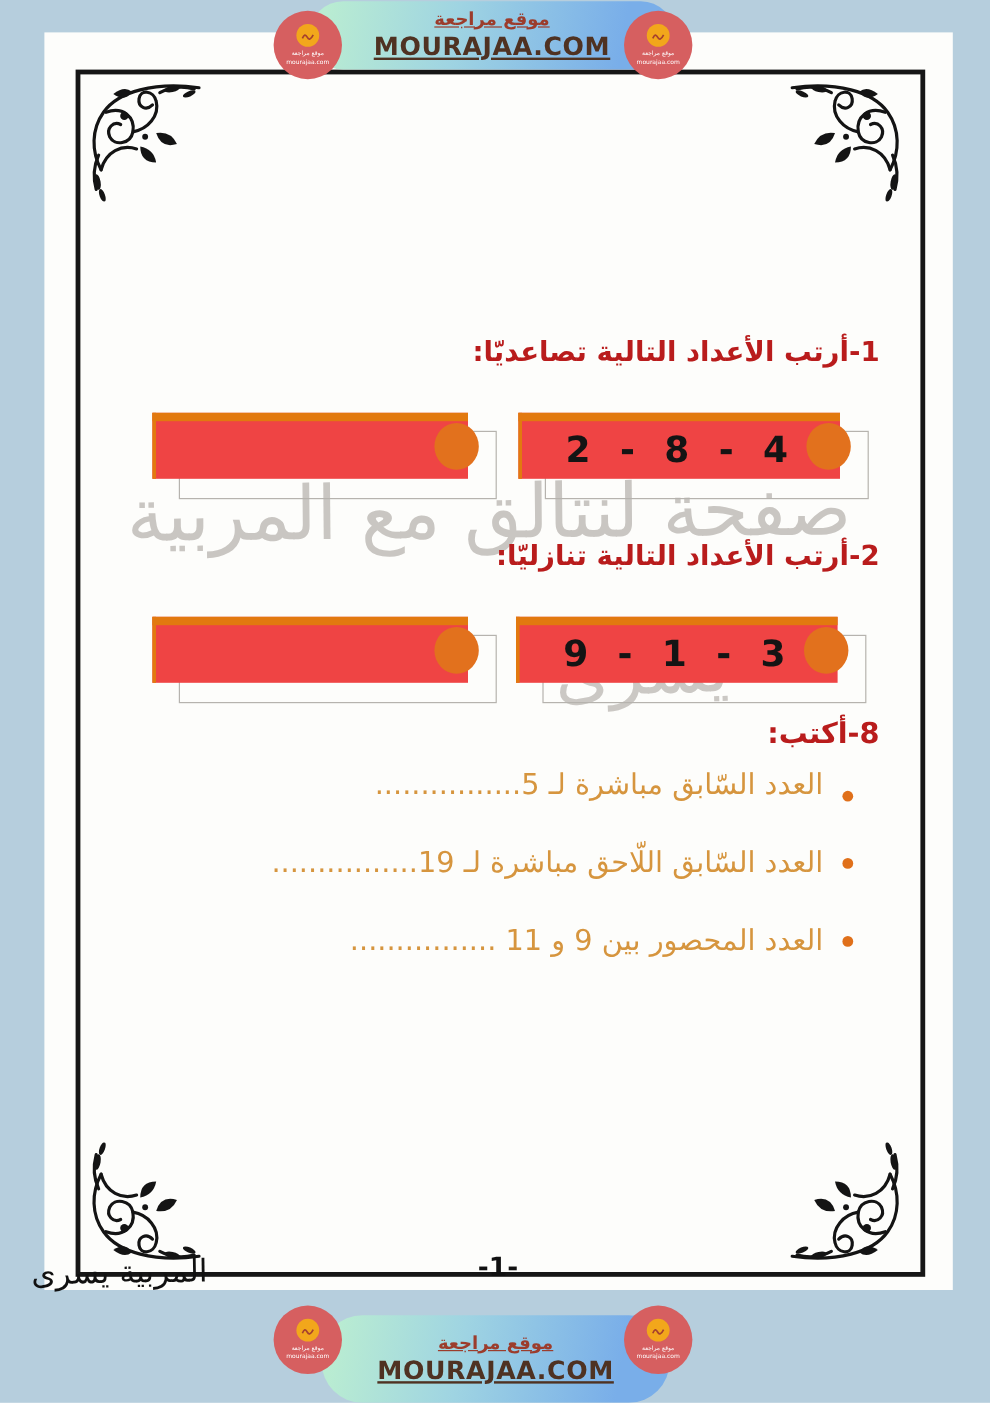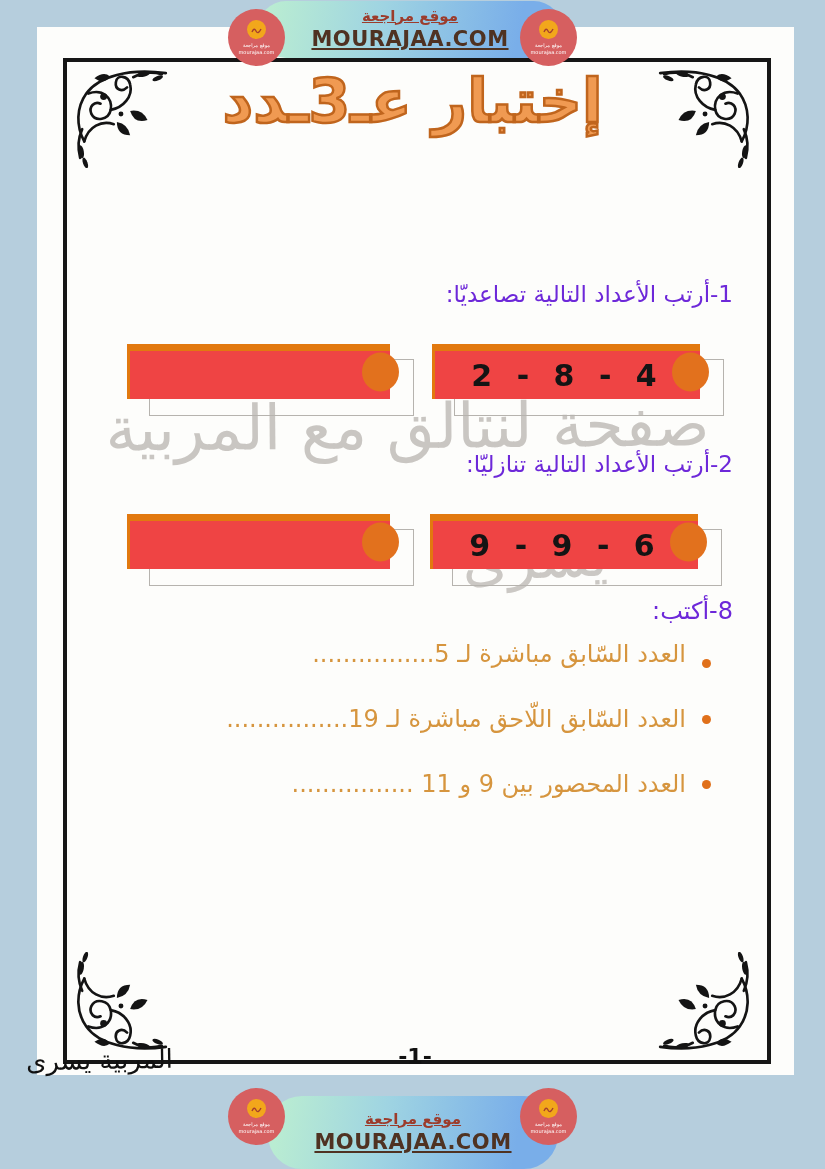--- a/index.html
+++ b/index.html
@@ -47,21 +47,21 @@
     text-shadow:0 0 1px #c0651d;
   }
   .title .t2{
     font-size:56px;line-height:72px;color:#f09a52;
     -webkit-text-stroke:2.5px #c0651d;
     text-shadow:0 0 1px #c0651d;
   }
 
   .qheading{
     position:absolute;right:92px;z-index:4;direction:rtl;
-    font-size:23px;font-weight:normal;color:#6d28d9;white-space:nowrap;
+    font-size:23px;font-weight:bold;color:#b91c1c;white-space:nowrap;
   }
   .qh1{top:281px;}
   .qh2{top:451px;}
   .qh3{top:597px;font-size:24px;}
 
   
   .abox{position:absolute;height:55px;z-index:4;}
   .abox .ghost{
     position:absolute;left:22px;top:15px;width:100%;height:100%;
     border:1.5px solid #b6b3ae;background:transparent;z-index:0;
@@ -237,42 +237,41 @@
       <path d="M57 44 q 12 -2 17 9 q -13 4 -17 -9z"></path>
       <path d="M22 12 q 9 -7 15 -2 q -5 9 -15 2z"></path>
     </g>
   </svg>
 </div>
 
 <div class="wm1">صفحة لنتألق مع المربية</div>
 <div class="wm2">يسرى</div>
 
 <div class="title">
-  <div class="t1">إختبار عـ3ـدد</div>
 </div>
 
 <div class="qheading qh1">1-أرتب الأعداد التالية تصاعديّا:</div>
 <div class="abox r1 bx-right1">
   <div class="ghost"></div>
   <div class="body">
       <span class="num">2 - 8 - 4</span>
     </div>
   <div class="dot"></div>
 </div>
 <div class="abox r1 bx-left">
   <div class="ghost"></div>
   <div class="body"></div>
   <div class="dot"></div>
 </div>
 
 <div class="qheading qh2">2-أرتب الأعداد التالية تنازليّا:</div>
 <div class="abox r2 bx-right2">
   <div class="ghost"></div>
   <div class="body">
-      <span class="num">9 - 9 - 6</span>
+      <span class="num">9 - 1 - 3</span>
     </div>
   <div class="dot"></div>
 </div>
 <div class="abox r2 bx-left">
   <div class="ghost"></div>
   <div class="body"></div>
   <div class="dot"></div>
 </div>
 
 <div class="qheading qh3">8-أكتب:</div>

